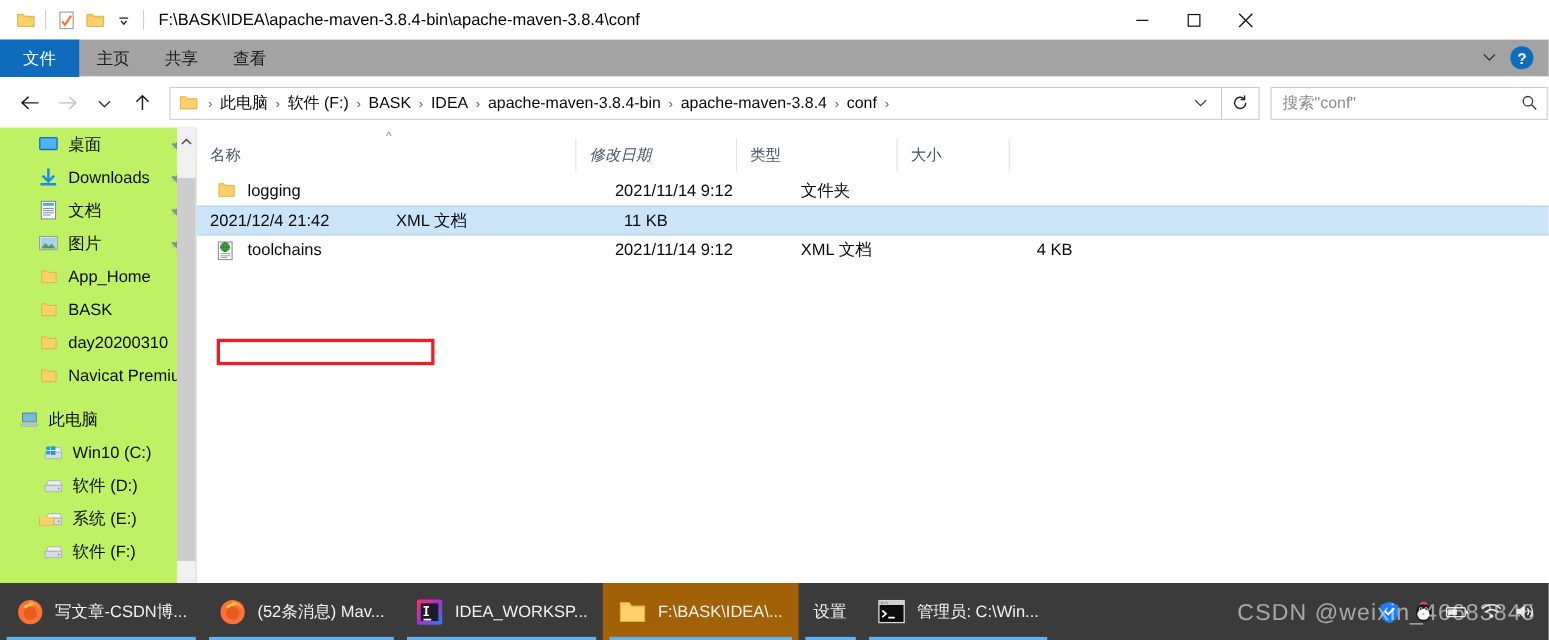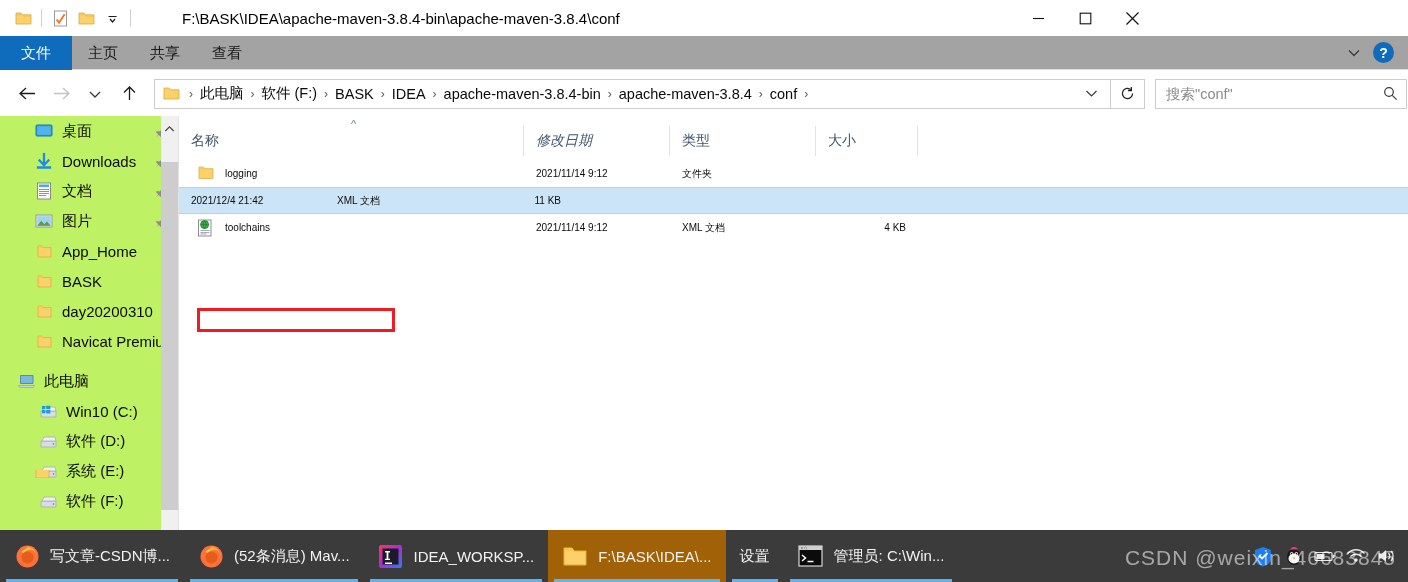--- a/index.html
+++ b/index.html
@@ -13,21 +13,21 @@
   .window {
     position: relative;
     width: 1408px; height: 582px;
     background: #ffffff;
   }
 
   
   .titlebar {
     position: absolute; left: 0; top: 0; width: 1156px; height: 36px;
     background: #ffffff;
-    display: flex; align-items: center; gap: 38px;
+    display: flex; align-items: center;
   }
   .qat { display: flex; align-items: center; padding-left: 10px; gap: 0px; }
   .qat-ico {
     width: 26px; height: 26px;
     display: flex; align-items: center; justify-content: center;
   }
   .vsep { width: 1px; height: 18px; background: #d0d0d0; margin: 0 5px; }
   .title-path {
     font-size: 15px; color: #000000; margin-left: 8px;
     white-space: nowrap; letter-spacing: 0px;
@@ -159,21 +159,21 @@
     padding-left: 12px; border-right: 1px solid #e2e2e2;
     white-space: nowrap;
   }
   .col.c-name { width: 345px; }
   .col.c-date { width: 146px; font-style: italic; }
   .col.c-type { width: 146px; }
   .col.c-size { width: 102px; }
   .rows { position: absolute; left: 0; top: 44px; width: 100%; }
   .row {
     display: flex; align-items: center; height: 27px;
-    font-size: 10px; color: #0a0a0a; position: relative;
+    font-size: 15px; color: #0a0a0a; position: relative; gap: 23px;
   }
   .row.selected { background: #cce4f7; border-top: 1px solid #aed2f2; border-bottom: 1px solid #aed2f2; }
   .cell { height: 27px; display: flex; align-items: center; white-space: nowrap; }
   .cell.c-name { width: 345px; padding-left: 18px; }
   .cell.c-date { width: 146px; padding-left: 12px; }
   .cell.c-type { width: 146px; padding-left: 12px; }
   .cell.c-size { width: 102px; padding-right: 12px; justify-content: flex-end; }
   .fileico { width: 18px; height: 18px; margin-right: 10px; flex: 0 0 18px; }
   .redbox {
     position: absolute; left: 18px; top: 192px;

